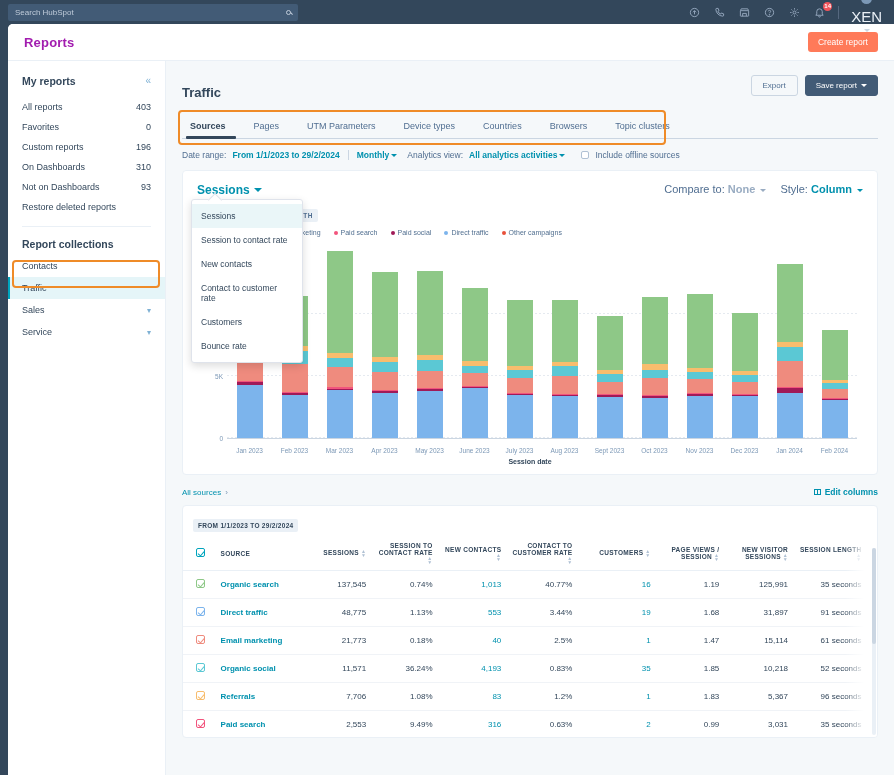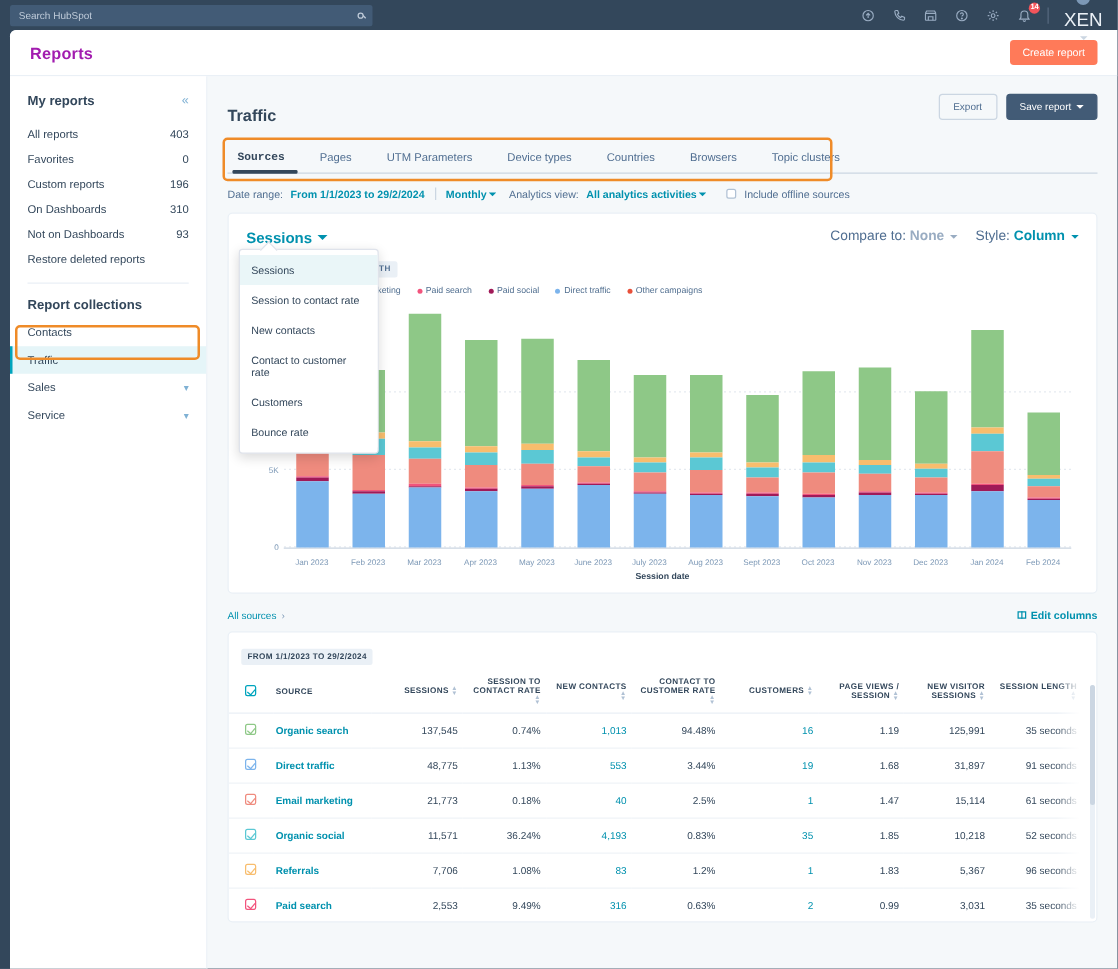--- a/index.html
+++ b/index.html
@@ -139,21 +139,21 @@
 
   
   #tabs-wrap { position:relative; margin-top: 14px; }
   #tabs {
     display:flex; gap: 0; border-bottom: 1px solid #cbd6e2;
   }
   .tab {
     font-size: 9px; color:#506e91; padding: 7px 14px 7px 14px;
     cursor:pointer; position:relative; white-space:nowrap;
   }
-  .tab:first-child { padding-left: 8px; font-family: Liberation Mono, monospace; }
+  .tab:first-child { padding-left: 8px; }
   .tab.active { color:#33475b; font-weight:bold;}
   .tab.active::after {
     content:""; position:absolute; left:4px; right:4px; bottom:-1px;
     height:3px; background:#33475b; border-radius:1px;
   }
   #tabs-highlight {
     position:absolute; left:-4px; top:-4px; width:488px; height:35px;
     border:2px solid #ef8b28; border-radius:4px; pointer-events:none;
   }
 
@@ -731,21 +731,21 @@
             </thead>
             <tbody id="tbody">
                 <tr>
                   <td class="c-chk"><span class="rowchk" style="border-color: rgb(142, 200, 135); color: rgb(142, 200, 135);"></span></td>
                   <td class="c-src">
                     <a>Organic search</a>
                   </td>
                   <td>137,545</td>
                   <td>0.74%</td>
                   <td><span class="linknum">1,013</span></td>
-                  <td>94.48%</td>
+                  <td>40.77%</td>
                   <td><span class="linknum">16</span></td>
                   <td>1.19</td>
                   <td>125,991</td>
                   <td>35 seconds</td>
                   <td style="color: rgb(201, 211, 223);">6</td>
                 </tr>
                 <tr>
                   <td class="c-chk"><span class="rowchk" style="border-color: rgb(124, 180, 236); color: rgb(124, 180, 236);"></span></td>
                   <td class="c-src">
                     <a>Direct traffic</a>

